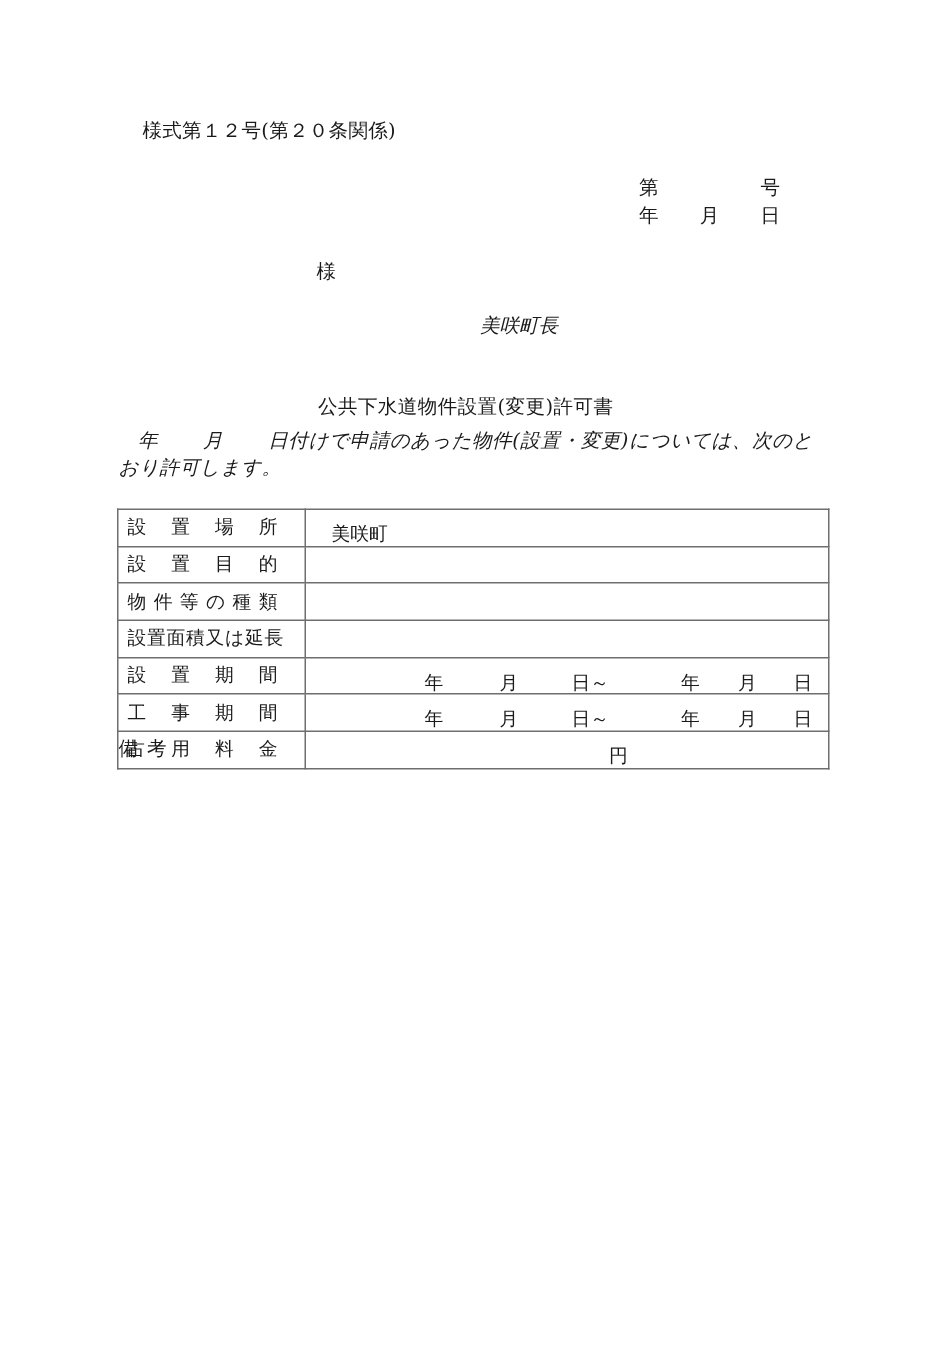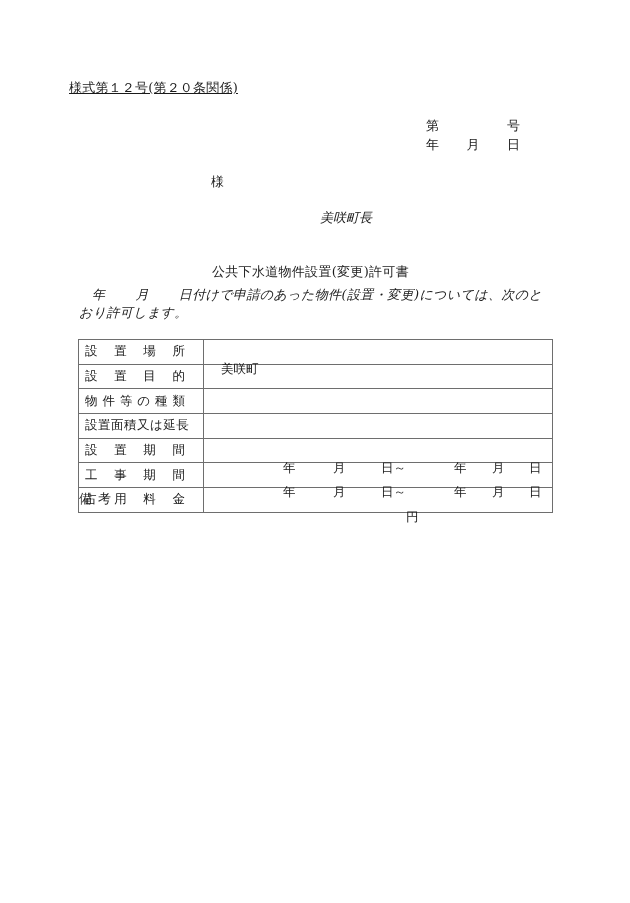--- a/index.html
+++ b/index.html
@@ -6,21 +6,21 @@
     body {
       width: 630px; height: 903px;
       background: #ffffff;
       font-family: "DejaVu Serif", "Liberation Serif", serif;
       color: #1a1a1a;
       font-size: 13px;
       position: relative;
       overflow: hidden;
     }
     .abs { position: absolute; white-space: nowrap; line-height: 16px; }
-    #form-number { left: 69px; top: 80px; letter-spacing: 0.2px; text-decoration: underline; }
+    #form-number { left: 95px; top: 80px; letter-spacing: 0.2px; }
     #doc-number-line { left: 426px; top: 118px; width: 94px; }
     #date-line { left: 426px; top: 137px; width: 94px; }
     .spread { display: flex; justify-content: space-between; }
     #addressee { left: 211px; top: 174px; }
     #issuer { left: 320px; top: 210px; font-style: italic; }
     #doc-title { left: 212px; top: 264px; letter-spacing: 0.3px; }
     #body-text {
       left: 79px; top: 286px; width: 476px;
       white-space: normal; line-height: 18px; letter-spacing: 0.4px; font-style: italic;
     }
@@ -30,21 +30,21 @@
       position: absolute; left: 78px; top: 339px;
       width: 475px; border-collapse: collapse;
     }
     #permit-table td {
       border: 1px solid #6e6e6e;
       height: 23.7px; padding: 0; font-size: 12.5px;
     }
     #permit-table td.label { width: 112px; padding: 0 6px; }
     #permit-table td.label .spread { width: 100px; }
     #permit-table td.val { position: relative; }
-    .cellpos { position: absolute; top: 21px; text-align: right; }
+    .cellpos { position: absolute; top: 8px; text-align: right; }
     #remarks { left: 79px; top: 492px; letter-spacing: 6px; font-family: Liberation Mono, monospace; }
   </style>
 </head>
 <body>
 
 <div class="abs" id="form-number">様式第１２号(第２０条関係)</div>
 
 <div class="abs spread" id="doc-number-line">
   <span>第</span>
   <span>号</span>

